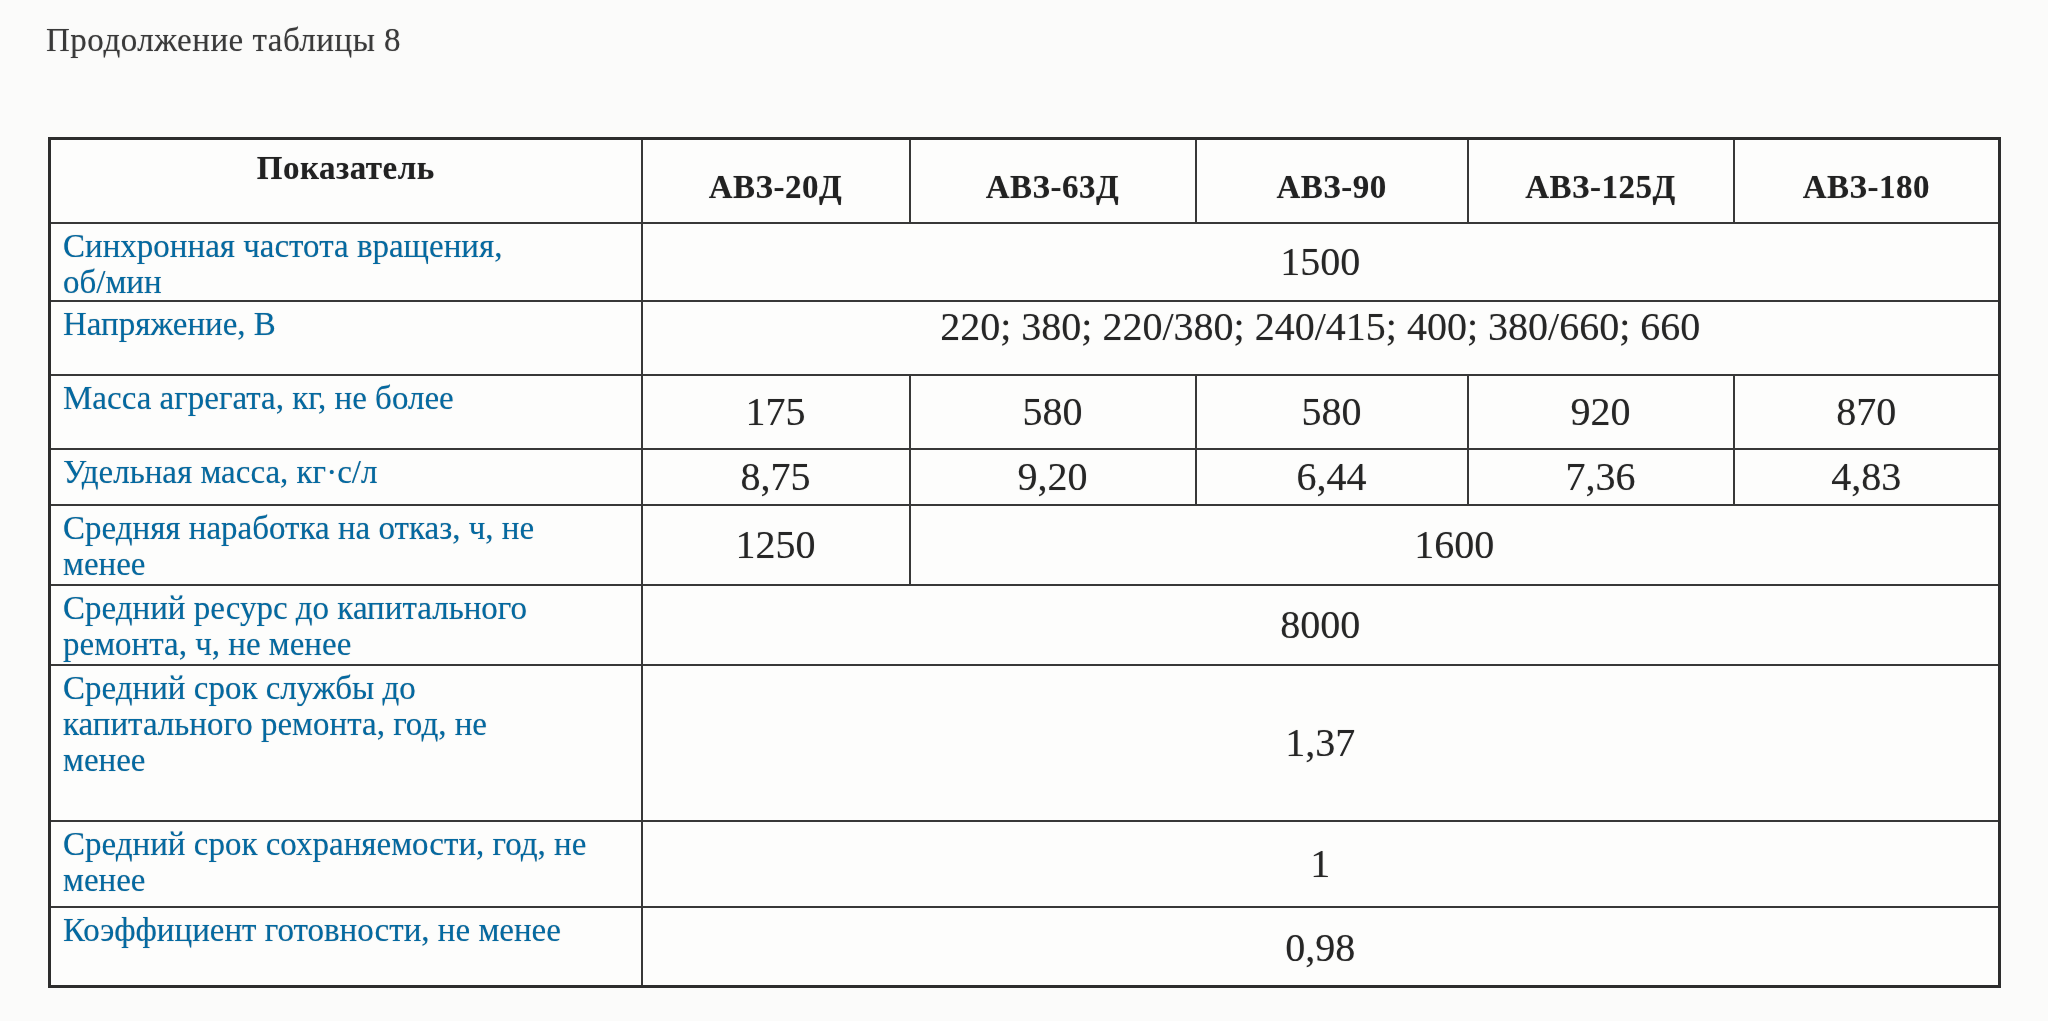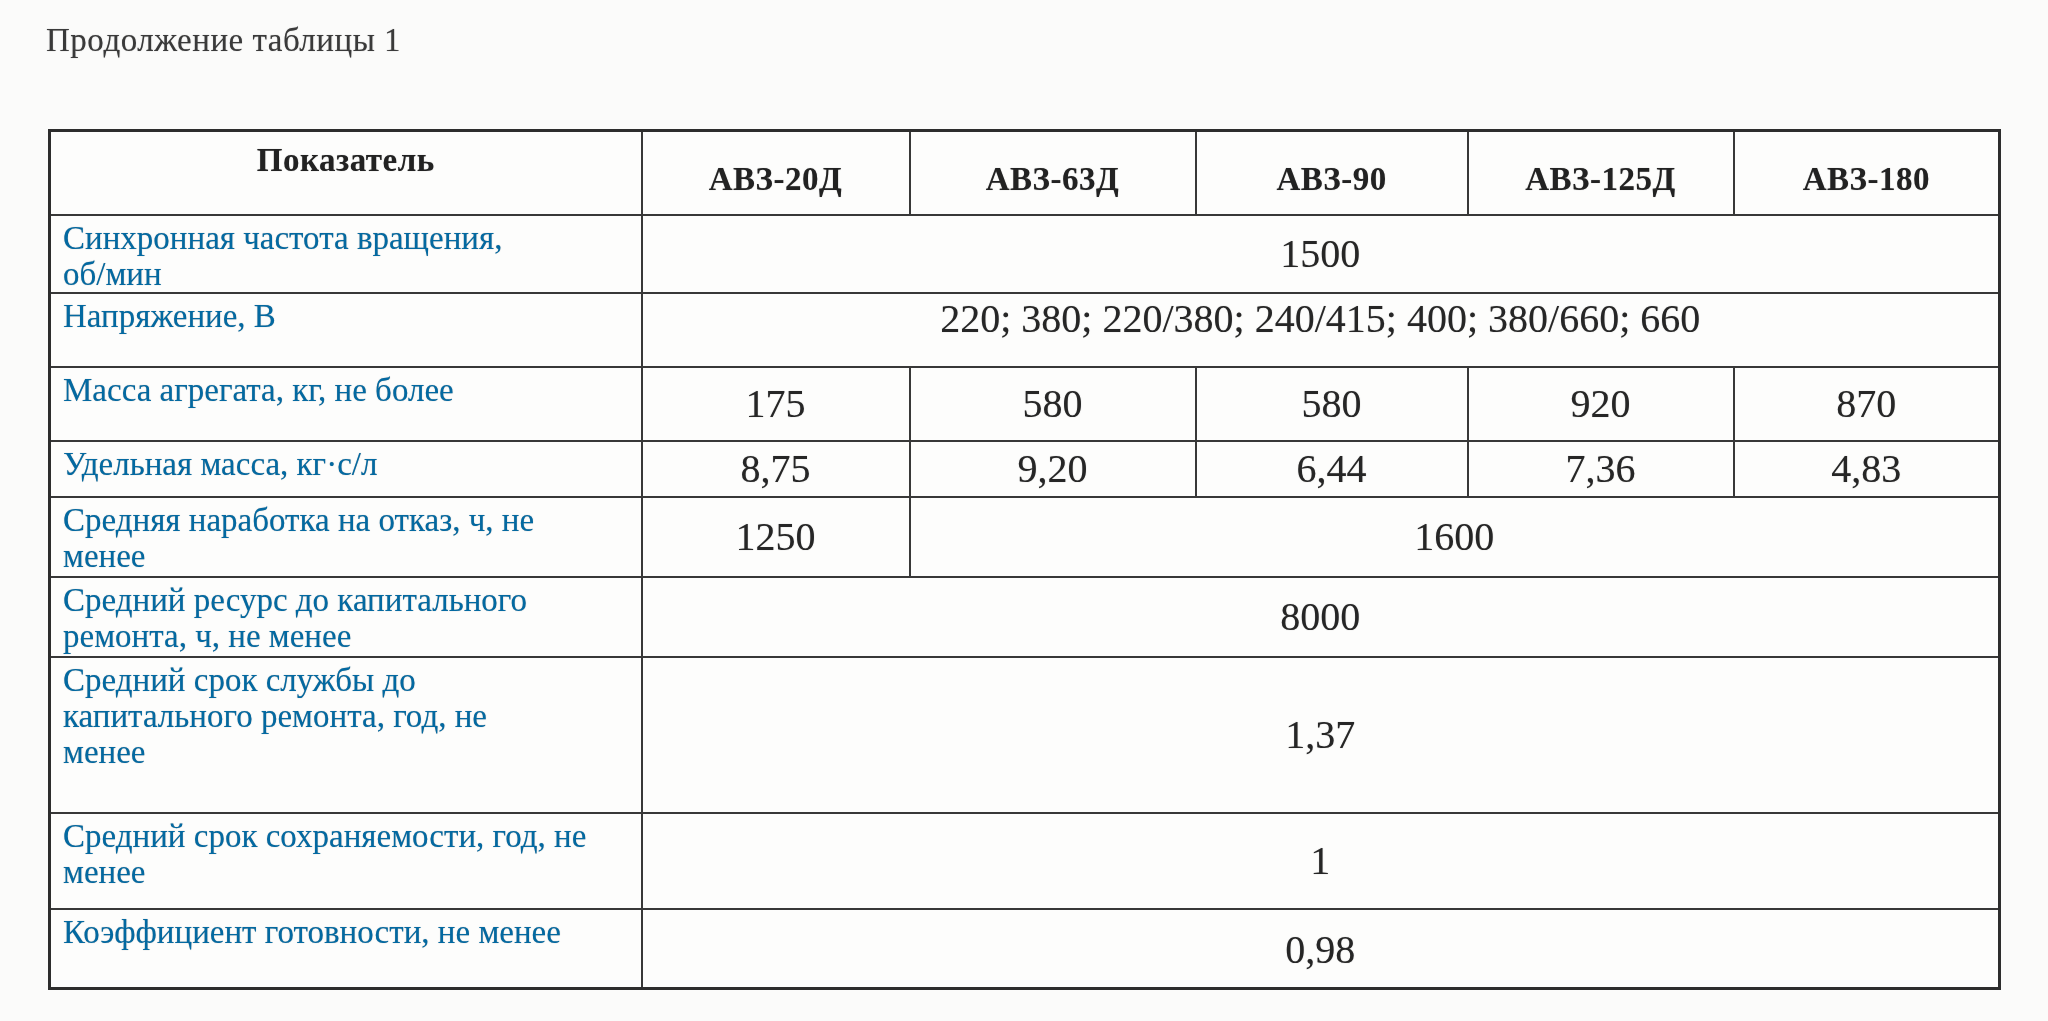--- a/index.html
+++ b/index.html
@@ -24,21 +24,21 @@
     left: 46px;
     top: 22px;
     font-size: 33px;
     letter-spacing: 0.5px;
     color: #3a3a3a;
     text-shadow: 0 0 1px rgba(60,60,60,0.45);
   }
   table.spec-table {
     position: absolute;
     left: 48px;
-    top: 129px;
+    top: 137px;
     width: 1950px;
     border-collapse: collapse;
     table-layout: fixed;
     background: #fdfdfc;
   }
   .spec-table th,
   .spec-table td {
     border: 2px solid #383838;
     text-shadow: 0 0 1px rgba(50,50,50,0.40);
     overflow: hidden;
@@ -47,21 +47,21 @@
 
   
   .spec-table tbody tr:nth-child(1)  { height: 84px; }
   .spec-table tbody tr:nth-child(2)  { height: 76px; }
   .spec-table tbody tr:nth-child(3)  { height: 72px; }
   .spec-table tbody tr:nth-child(4)  { height: 74px; margin-top: 40px; }
   .spec-table tbody tr:nth-child(5)  { height: 56px; }
   .spec-table tbody tr:nth-child(6)  { height: 80px; }
   .spec-table tbody tr:nth-child(7)  { height: 80px; }
   .spec-table tbody tr:nth-child(8)  { height: 156px; }
-  .spec-table tbody tr:nth-child(9)  { height: 96px; }
+  .spec-table tbody tr:nth-child(9)  { height: 86px; }
   .spec-table tbody tr:nth-child(10) { height: 80px; }
 
   .hdr th {
     font-weight: bold;
     font-size: 33px;
     letter-spacing: 0.5px;
     text-align: center;
     color: #222;
   }
   .hdr th.col-indicator {
@@ -94,21 +94,21 @@
   .val.vlow {
     vertical-align: bottom;
     padding-bottom: 14px;
   }
 </style>
 </head>
 <body>
 
 <div class="page">
 
-  <div class="doc-title">Продолжение таблицы 1</div>
+  <div class="doc-title">Продолжение таблицы 8</div>
 
   <table class="spec-table">
     <colgroup>
       <col style="width:592px">
       <col style="width:268px">
       <col style="width:286px">
       <col style="width:272px">
       <col style="width:266px">
       <col style="width:266px">
     </colgroup>

